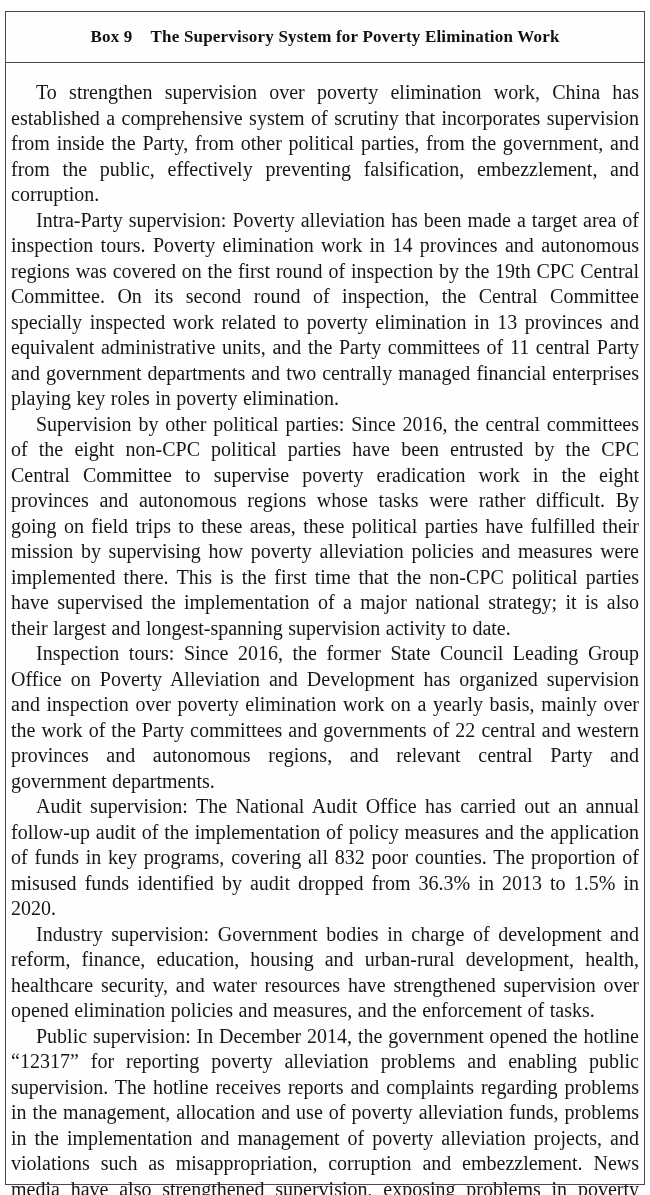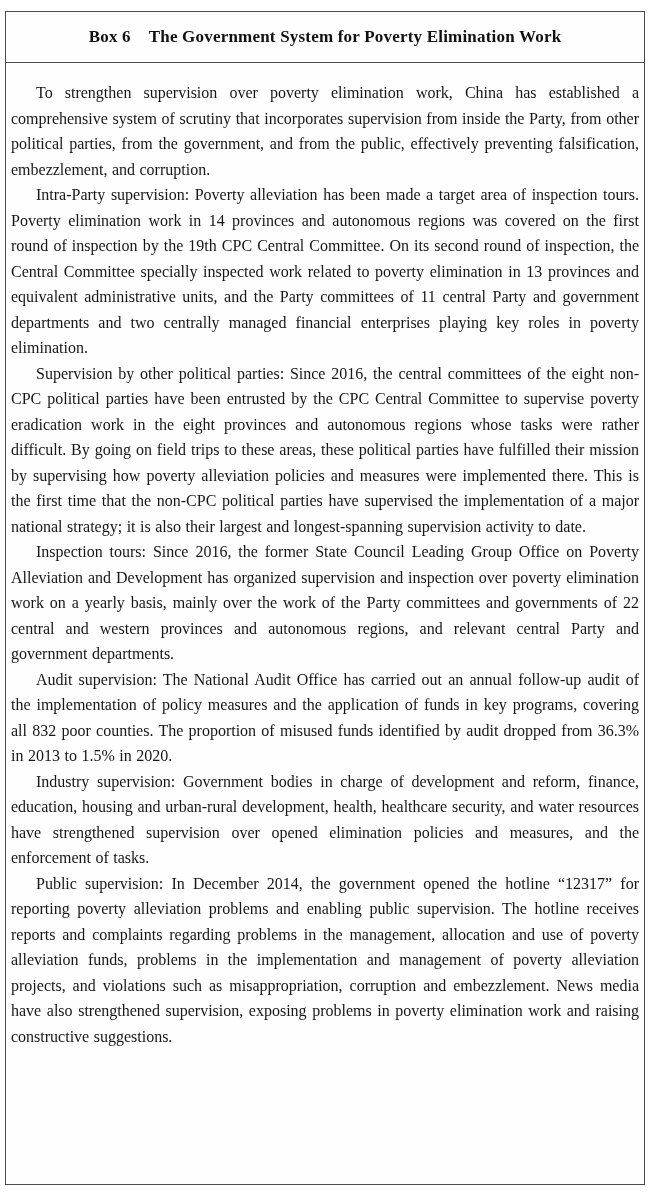--- a/index.html
+++ b/index.html
@@ -38,36 +38,36 @@
     font-weight: bold;
     font-size: 17px;
     color: #111111;
     letter-spacing: 0.2px;
     white-space: nowrap;
   }
   .box-body {
     padding: 17px 5px 24px 5px;
   }
   .para {
-    font-size: 16px;
+    font-size: 20px;
     line-height: 25.5px;
     text-align: justify;
     text-indent: 25px;
     color: #161616;
     word-spacing: 0.5px;
   }
 </style>
 </head>
 <body>
 
 <div class="page">
   <div class="box">
     <div class="box-header">
-      <span class="box-label">Box 6</span>
-      <span class="box-title">The Government System for Poverty Elimination Work</span>
+      <span class="box-label">Box 9</span>
+      <span class="box-title">The Supervisory System for Poverty Elimination Work</span>
     </div>
     <div class="box-body">
         <p class="para">To strengthen supervision over poverty elimination work, China has established a comprehensive system of scrutiny that incorporates supervision from inside the Party, from other political parties, from the government, and from the public, effectively preventing falsification, embezzlement, and corruption.</p>
         <p class="para">Intra-Party supervision: Poverty alleviation has been made a target area of inspection tours. Poverty elimination work in 14 provinces and autonomous regions was covered on the first round of inspection by the 19th CPC Central Committee. On its second round of inspection, the Central Committee specially inspected work related to poverty elimination in 13 provinces and equivalent administrative units, and the Party committees of 11 central Party and government departments and two centrally managed financial enterprises playing key roles in poverty elimination.</p>
         <p class="para">Supervision by other political parties: Since 2016, the central committees of the eight non-CPC political parties have been entrusted by the CPC Central Committee to supervise poverty eradication work in the eight provinces and autonomous regions whose tasks were rather difficult. By going on field trips to these areas, these political parties have fulfilled their mission by supervising how poverty alleviation policies and measures were implemented there. This is the first time that the non-CPC political parties have supervised the implementation of a major national strategy; it is also their largest and longest-spanning supervision activity to date.</p>
         <p class="para">Inspection tours: Since 2016, the former State Council Leading Group Office on Poverty Alleviation and Development has organized supervision and inspection over poverty elimination work on a yearly basis, mainly over the work of the Party committees and governments of 22 central and western provinces and autonomous regions, and relevant central Party and government departments.</p>
         <p class="para">Audit supervision: The National Audit Office has carried out an annual follow-up audit of the implementation of policy measures and the application of funds in key programs, covering all 832 poor counties. The proportion of misused funds identified by audit dropped from 36.3% in 2013 to 1.5% in 2020.</p>
         <p class="para">Industry supervision: Government bodies in charge of development and reform, finance, education, housing and urban-rural development, health, healthcare security, and water resources have strengthened supervision over opened elimination policies and measures, and the enforcement of tasks.</p>
         <p class="para">Public supervision: In December 2014, the government opened the hotline “12317” for reporting poverty alleviation problems and enabling public supervision. The hotline receives reports and complaints regarding problems in the management, allocation and use of poverty alleviation funds, problems in the implementation and management of poverty alleviation projects, and violations such as misappropriation, corruption and embezzlement. News media have also strengthened supervision, exposing problems in poverty elimination work and raising constructive suggestions.</p>
       </div>

